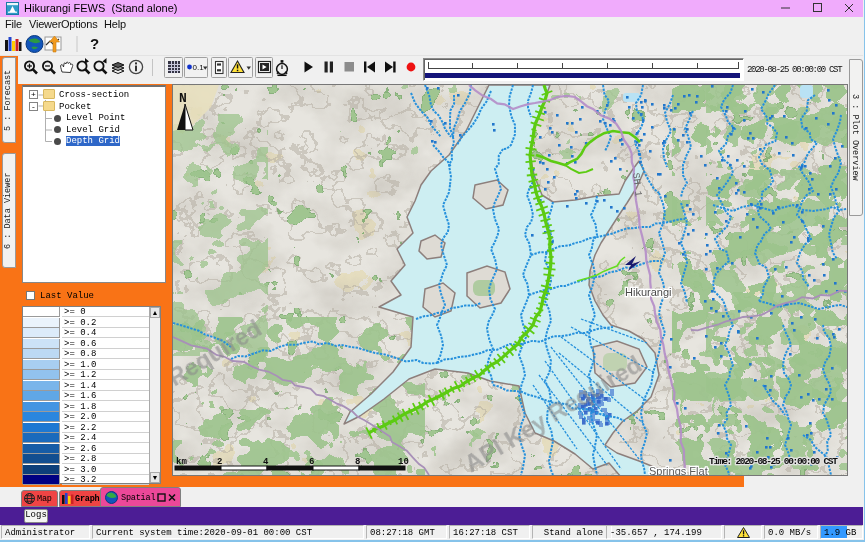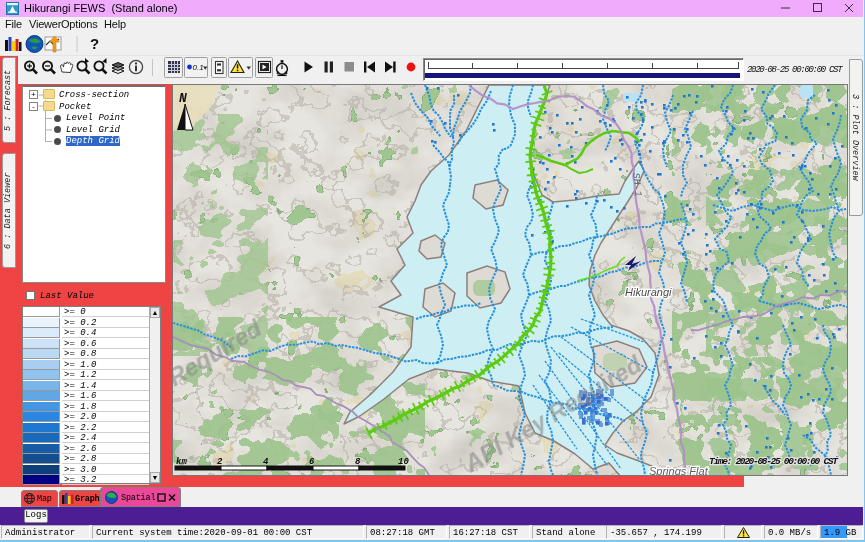--- a/index.html
+++ b/index.html
@@ -11,21 +11,21 @@
 #appicon { position:absolute; left:6px; top:2px; width:13px; height:13px; background:#2e9bc8; border:1px solid #1a7aa8; }
 #appicon svg { display:block; }
 #title { position:absolute; left:24px; top:2px; font-size:11px; color:#000; }
 .winbtn { position:absolute; top:0; width:30px; height:17px; color:#333; text-align:center; }
 
 #menubar { position:absolute; left:0; top:17px; width:863px; height:16px; background:#f0f0f0; font-size:11px; letter-spacing:-0.2px; color:#111; }
 #menubar span { position:absolute; top:1px; }
 
 #toolbar1 { position:absolute; left:0; top:33px; width:863px; height:23px; background:#f0f0f0; border-bottom:1px solid #e3e3e3; }
 
-#main { position:absolute; left:0; top:56px; width:744px; height:431px; background:#ef4444;font-style:italic; }
+#main { position:absolute; left:0; top:56px; width:744px; height:431px; background:#f97316; }
 .vtab { position:absolute; background:#f2f2f1; border:1px solid #9a9a9a; font-family:"Liberation Mono", monospace; font-size:8.5px; color:#222; text-align:center; }
 #vtabL1 { left:2px; top:1px; width:14px; height:86px; border-radius:3px 0 0 3px; }
 #vtabL2 { left:2px; top:97px; width:14px; height:115px; border-radius:3px 0 0 3px; }
 #vtabR  { left:849px; top:3px; width:14px; height:157px; border-radius:0 3px 3px 0; }
 .vtxt-up { writing-mode:vertical-rl; transform:rotate(180deg); height:100%; letter-spacing:0px; }
 .vtxt-dn { writing-mode:vertical-rl; height:100%; }
 
 #toolbar2 { position:absolute; left:18px; top:0px; width:829px; height:28px; background:#f0f0f0; }
 #timeline { position:absolute; left:405px; top:2px; width:321px; height:23px; background:#fff; border:1px solid #8a8a8a; border-right-color:#fff; border-bottom-color:#fff; box-shadow:inset 1px 1px 0 #666; }
 #tldate { position:absolute; left:729px; top:9px; font-size:9px; letter-spacing:-1.3px; white-space:nowrap; font-family:"Liberation Mono",monospace; color:#111; }
@@ -971,21 +971,21 @@
 </div>
 <div id="logsrow">
     <div id="logsbtn">Logs</div>
   </div>
 
 <div id="statusbar">
   <div class="seg" style="left:1px; width:89px;">Administrator</div>
   <div class="seg" style="left:92px; width:272px;">Current system time:2020-09-01 00:00 CST</div>
   <div class="seg" style="left:366px; width:81px;">08:27:18 GMT</div>
   <div class="seg" style="left:449px; width:81px;">16:27:18 CST</div>
-  <div class="seg" style="left:532px; width:80px;">Stand alone</div>
+  <div class="seg" style="left:532px; width:80px;text-align:center;">Stand alone</div>
   <div class="seg" style="left:606px; width:116px;">-35.657 , 174.199</div>
   <div class="seg" style="left:724px; width:38px;">
       <svg width="13" height="11" style="position:absolute;left:12px;top:1px">
         <path d="M6.5 0.5 L12.5 10.5 L0.5 10.5 Z" fill="#ffe13a" stroke="#222" stroke-width="1"></path>
         <rect x="5.9" y="3.4" width="1.3" height="4" fill="#111"></rect>
         <rect x="5.9" y="8.2" width="1.3" height="1.3" fill="#111"></rect>
       </svg>
     </div>
   <div class="seg" style="left:764px; width:54px;">0.0 MB/s</div>
   <div class="seg" style="left:820px; width:43px; padding:0;">

